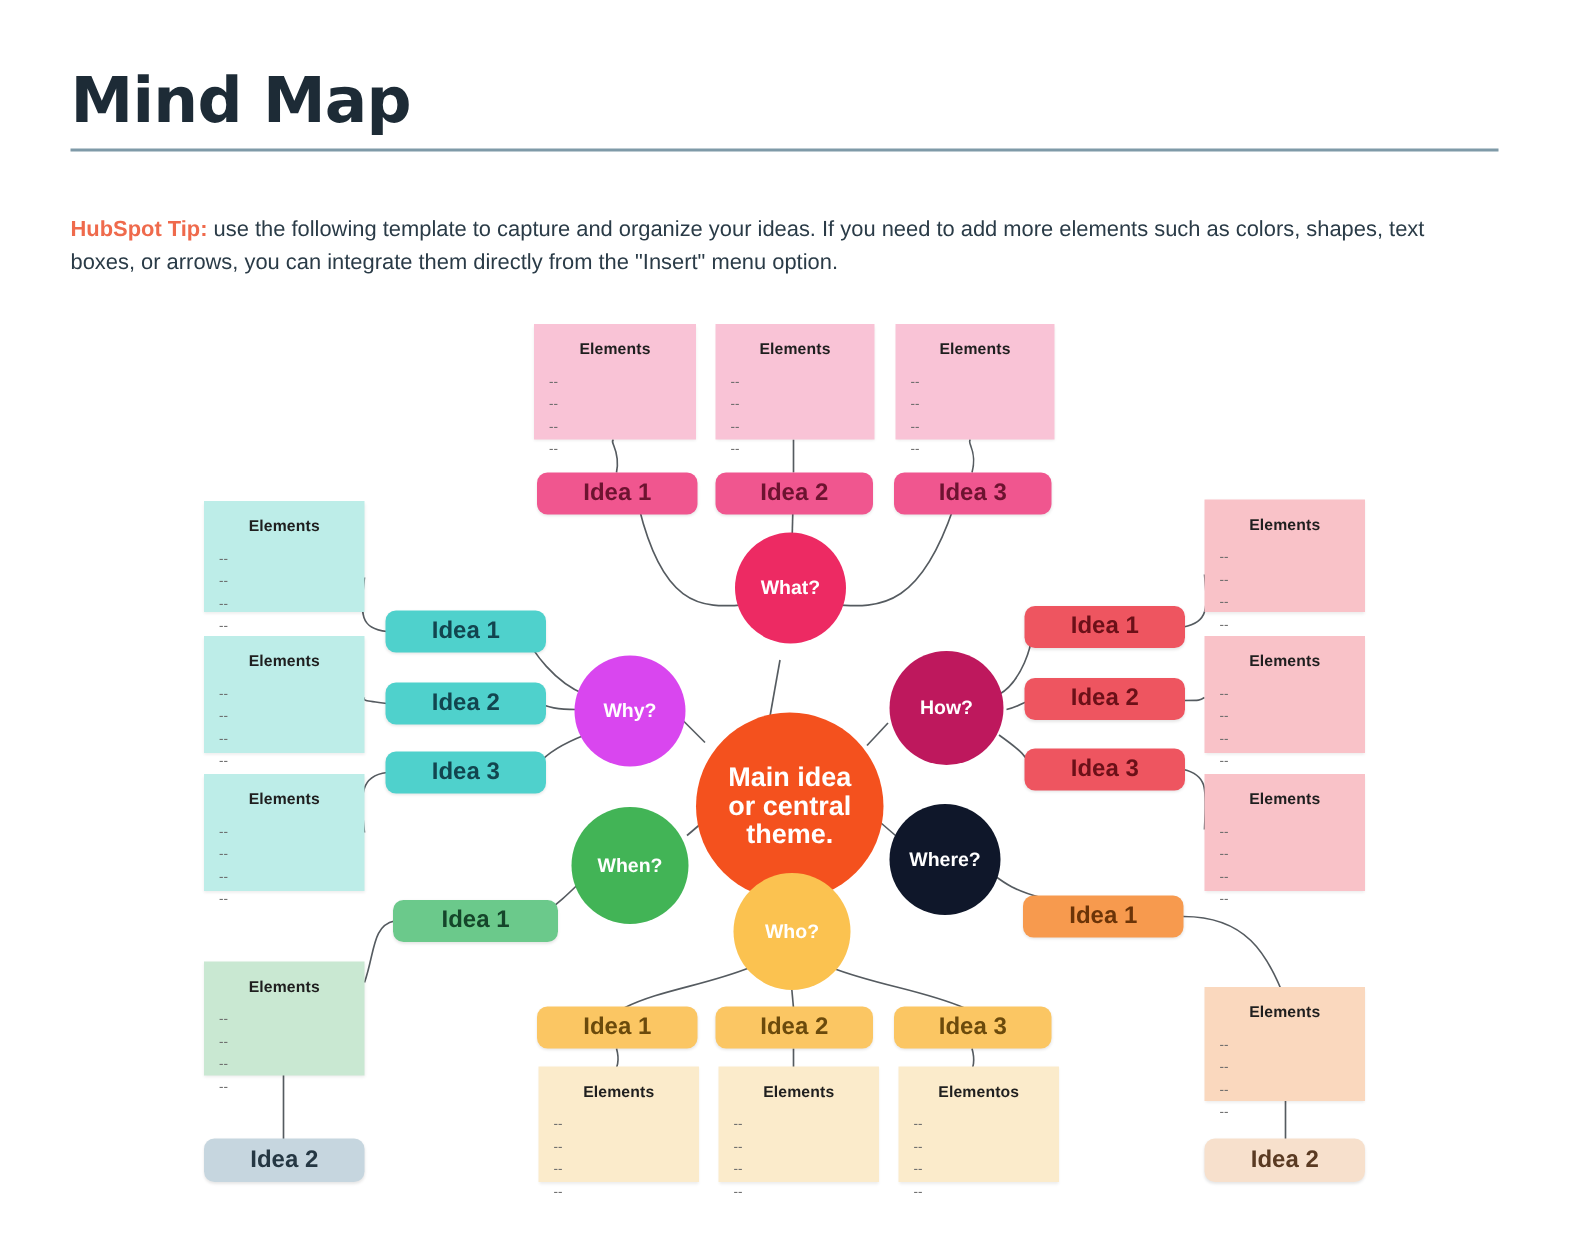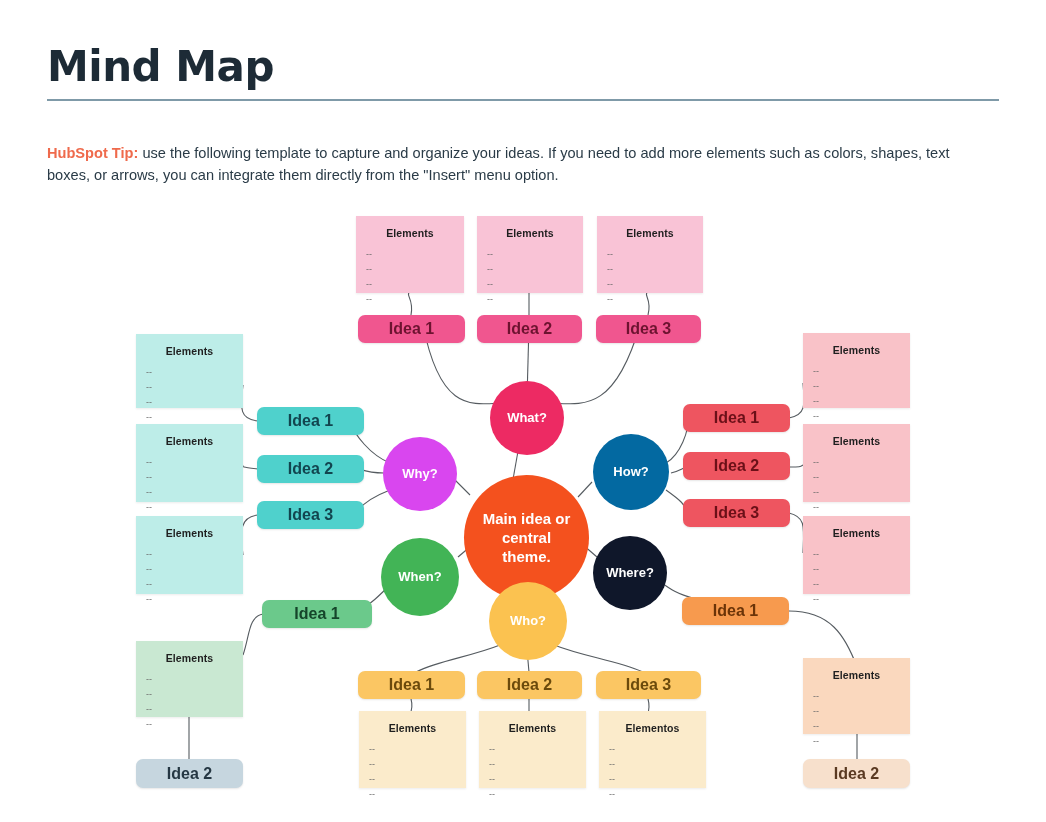--- a/index.html
+++ b/index.html
@@ -36,21 +36,21 @@
 
   .node{position:absolute;box-sizing:border-box;}
 
   
   .circle{
     border-radius:50%;
     display:flex;align-items:center;justify-content:center;
     text-align:center;color:#ffffff;
     font-size:13px;font-weight:600;line-height:16px;
   }
-  .circle.main{font-size:15px;line-height:19px;font-weight:700;}
+  .circle.main{font-size:18px;line-height:19px;font-weight:700;}
 
   
   .pill{
     border-radius:7px;
     display:flex;align-items:center;justify-content:center;
     font-size:16px;font-weight:600;
     box-shadow:0 1px 2px rgba(0,0,0,.10);
   }
 
   
@@ -135,29 +135,29 @@
         <path d="M529,494 L529,515"></path>
         <path d="M648,494 C652,508 644,512 647,515"></path>
       </g>
     </svg>
 
     <div class="node circle main" style="left:465px;top:440px;width:0;height:0;"></div>
     <div class="node circle main" style="left:464px;top:270px;width:125px;height:125px;background:#F4511E;">
       <span style="padding:0 14px;">Main idea or central theme.</span>
     </div>
 
-    <div class="node circle" style="left:490px;top:176px;width:74px;height:74px;background:#ED2A63;">
+    <div class="node circle" style="left:490px;top:150px;width:74px;height:74px;background:#ED2A63;">
       <span>What?</span>
     </div>
 
     <div class="node circle" style="left:383px;top:232px;width:74px;height:74px;background:#d946ef;">
       <span>Why?</span>
     </div>
 
-    <div class="node circle" style="left:593px;top:229px;width:76px;height:76px;background:#0369a1;">
+    <div class="node circle" style="left:593px;top:229px;width:76px;height:76px;background:#be185d;">
       <span>How?</span>
     </div>
 
     <div class="node circle" style="left:381px;top:333px;width:78px;height:78px;background:#42B456;">
       <span>When?</span>
     </div>
 
     <div class="node circle" style="left:593px;top:331px;width:74px;height:74px;background:#0f172a;">
       <span>Where?</span>
     </div>

